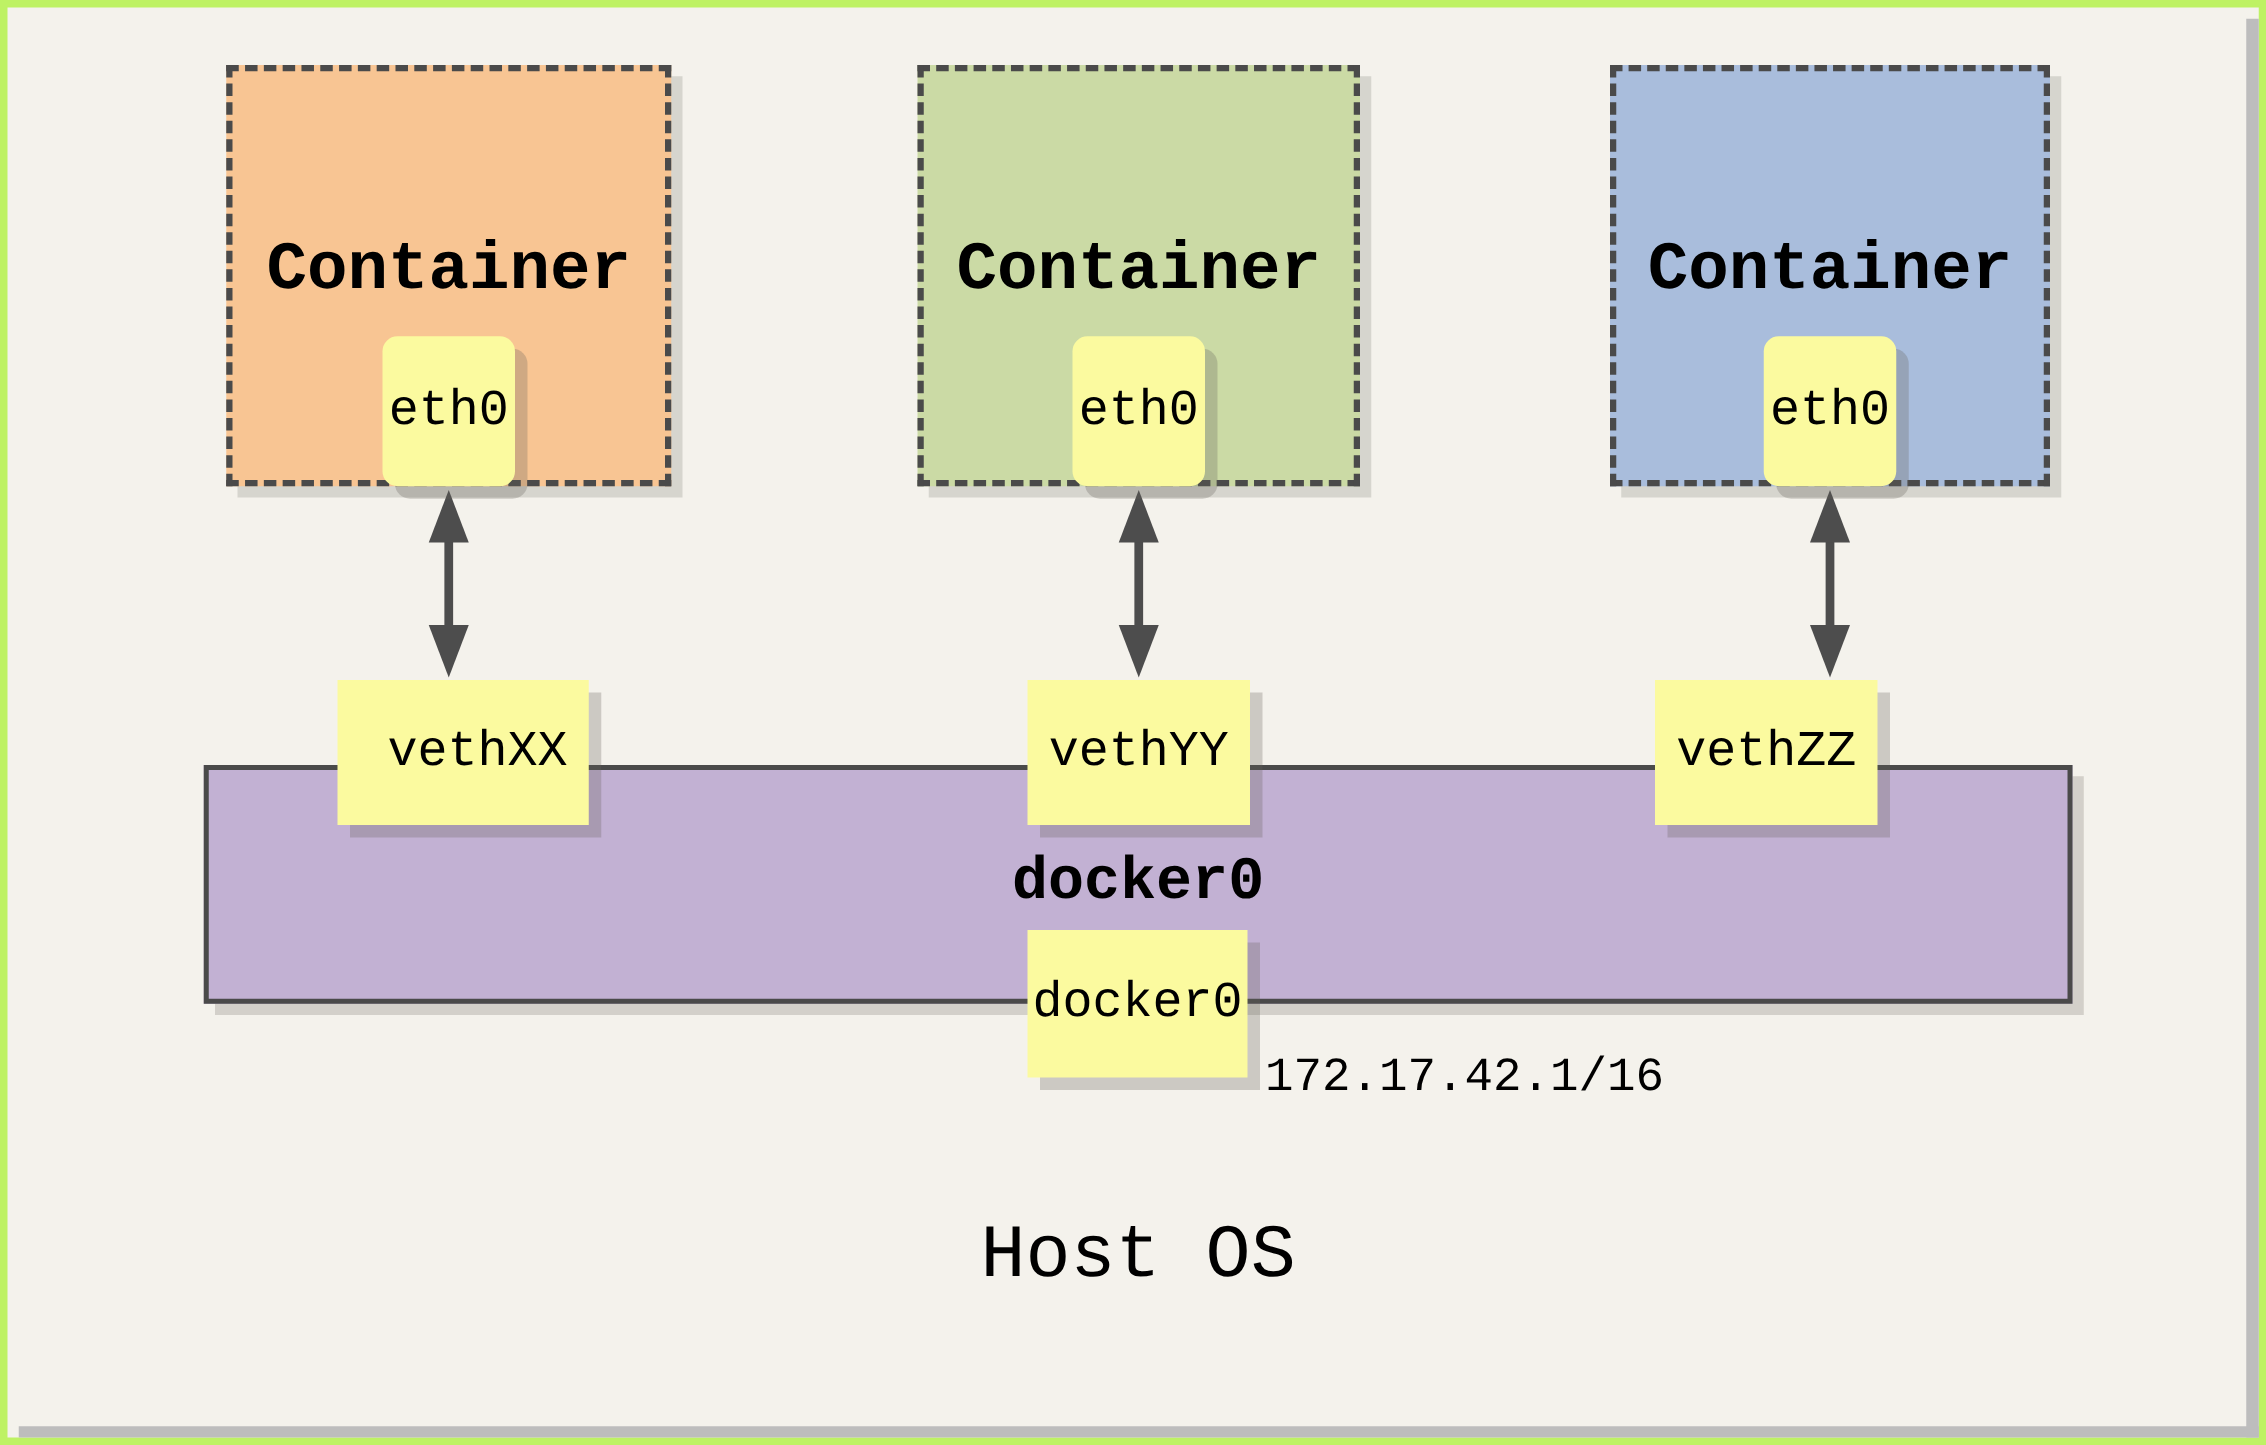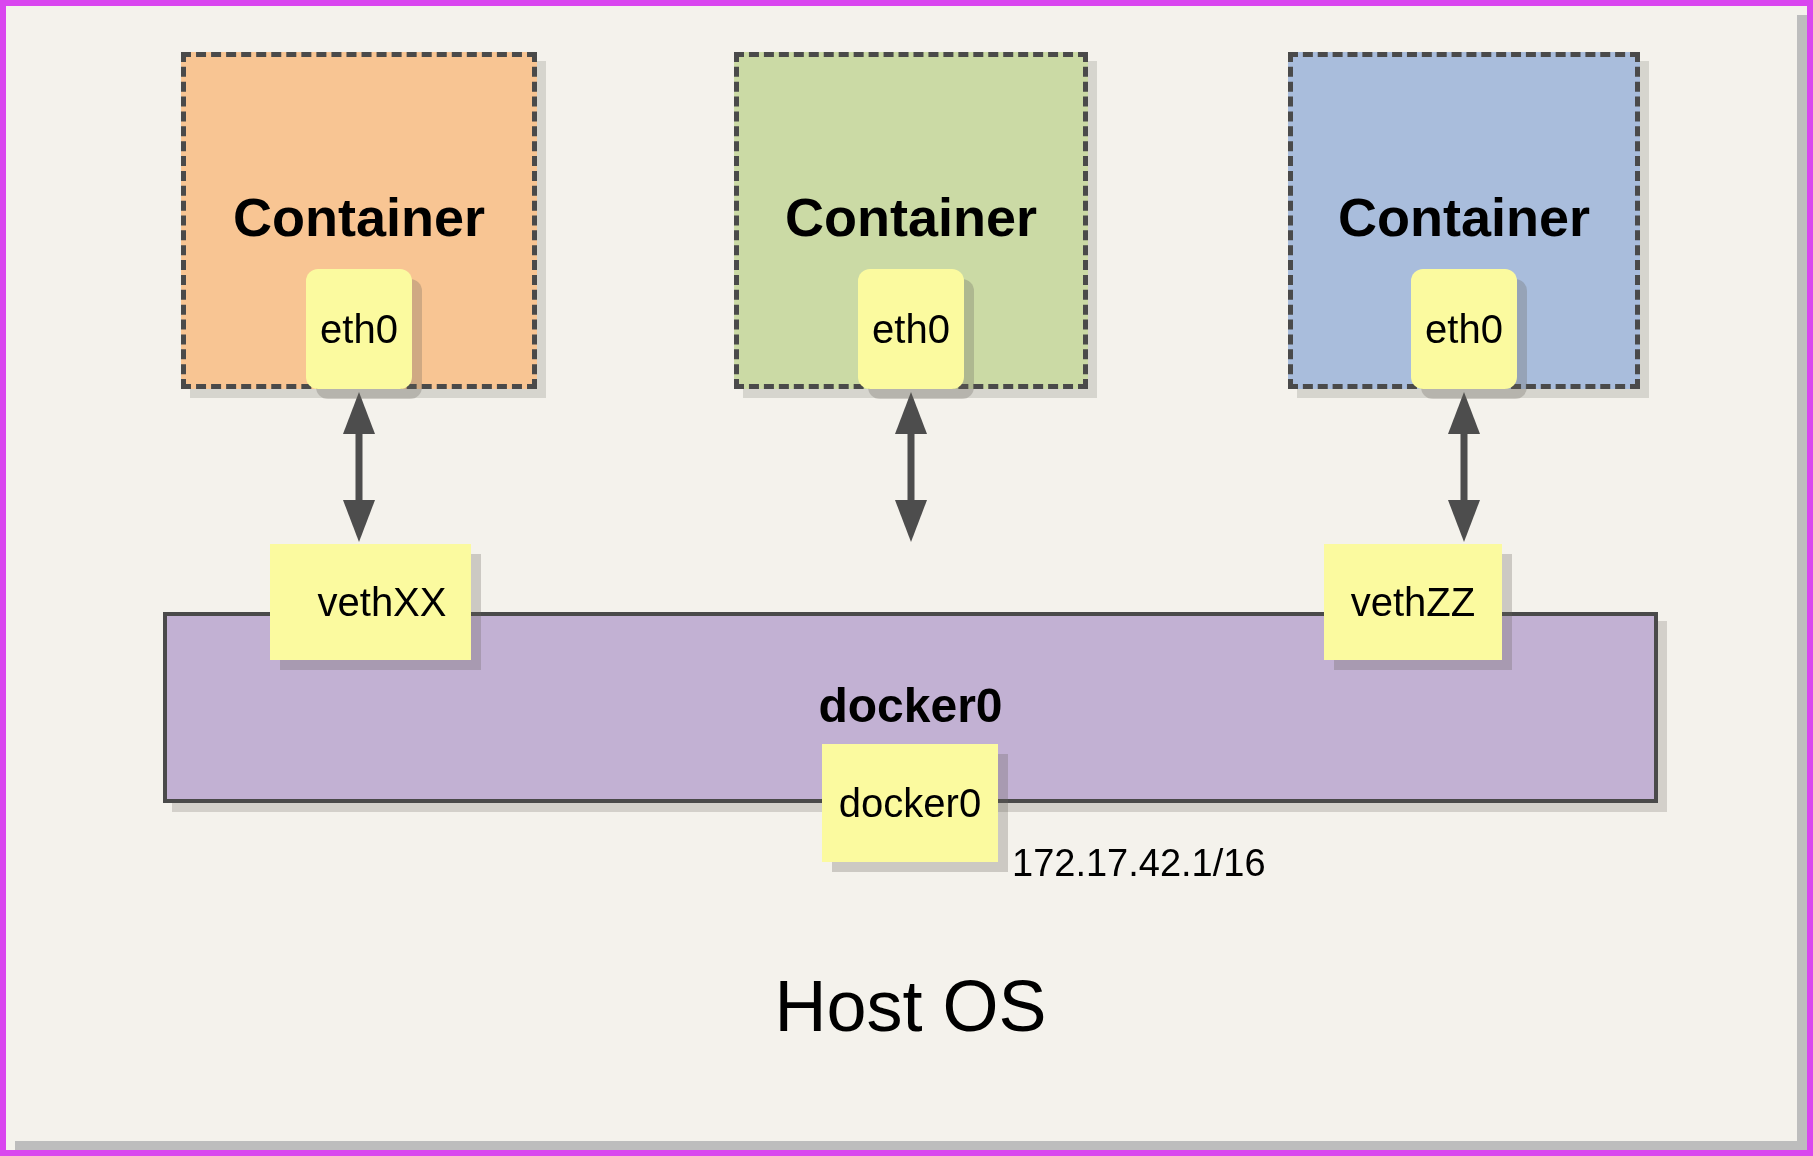--- a/index.html
+++ b/index.html
@@ -1,21 +1,21 @@
 <!DOCTYPE html>
 <html><head>
 <meta charset="utf-8">
 <style>
   html,body{margin:0;padding:0;background:#222;}
   .stage{
     position:relative;
     width:1813px;height:1156px;
-    background:#d946ef;
+    background:#bef264;
     overflow:hidden;
-    font-family:Liberation Sans, sans-serif;
+    font-family:Liberation Mono, monospace;
     color:#000;
   }
   .canvas{
     position:absolute;
     left:6px;top:6px;right:6px;bottom:6px;
     background:#F4F2EC;
   }
   .page-shadow-right{
     position:absolute;
     left:1797px;top:15px;width:10px;height:1135px;
@@ -97,21 +97,21 @@
     position:absolute;
     left:1012px;top:840px;
     font-size:38px;line-height:46px;
     z-index:7;
   }
 
   .host-label{
     position:absolute;
     left:163px;width:1495px;top:956px;
     text-align:center;
-    font-size:72px;line-height:100px;
+    font-size:60px;line-height:100px;
     z-index:2;
   }
 </style>
 </head>
 <body>
 
 <div class="stage">
   <div class="canvas"></div>
   <div class="page-shadow-right"></div>
   <div class="page-shadow-bottom"></div>
@@ -146,20 +146,21 @@
     <line x1="22" y1="36" x2="22" y2="118" stroke="#4D4D4D" stroke-width="7"></line>
     <polygon points="22,2 6,44 38,44" fill="#4D4D4D"></polygon>
     <polygon points="22,152 6,110 38,110" fill="#4D4D4D"></polygon>
   </svg>
 
   <div class="bridge-bar">
     <div class="bridge-label">docker0</div>
   </div>
 
   <div class="ybox veth v1">vethXX</div>
+  <div class="ybox veth v2">vethYY</div>
   <div class="ybox veth v3">vethZZ</div>
 
   <div class="ybox docker-if">docker0</div>
 
   <div class="ip-label">172.17.42.1/16</div>
 
   <div class="host-label">Host OS</div>
 </div>
 
 </body></html>

